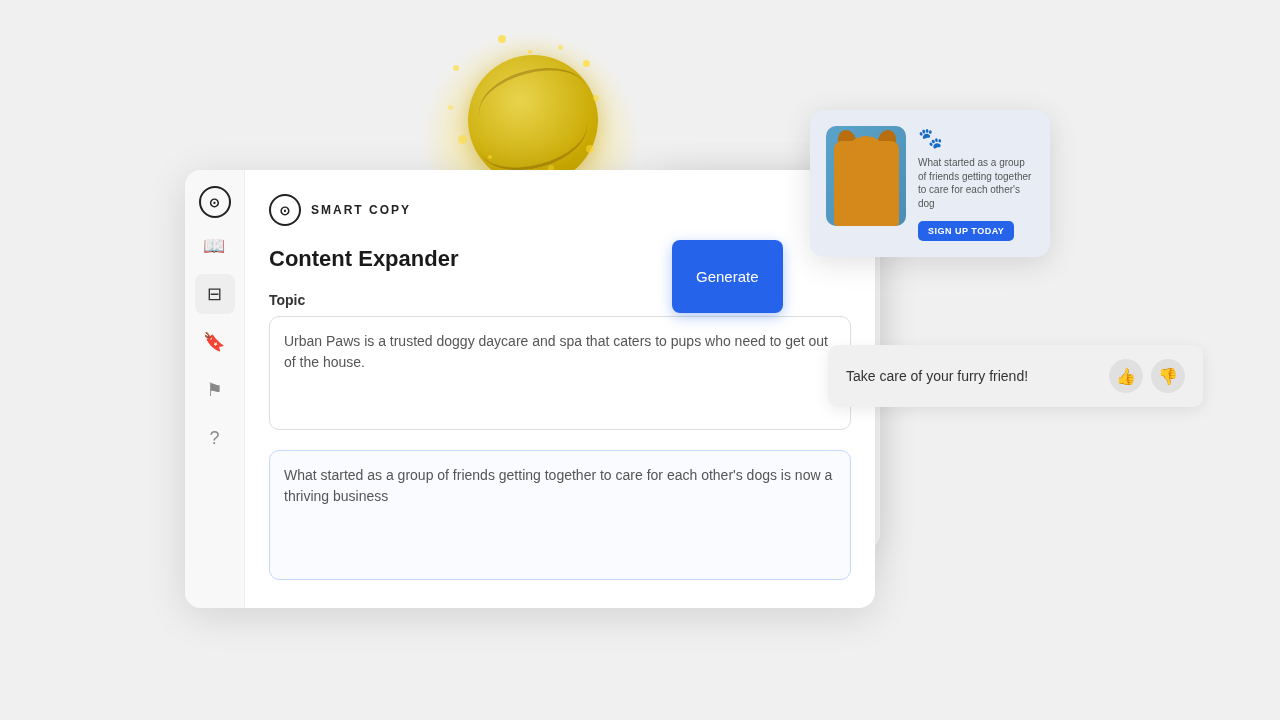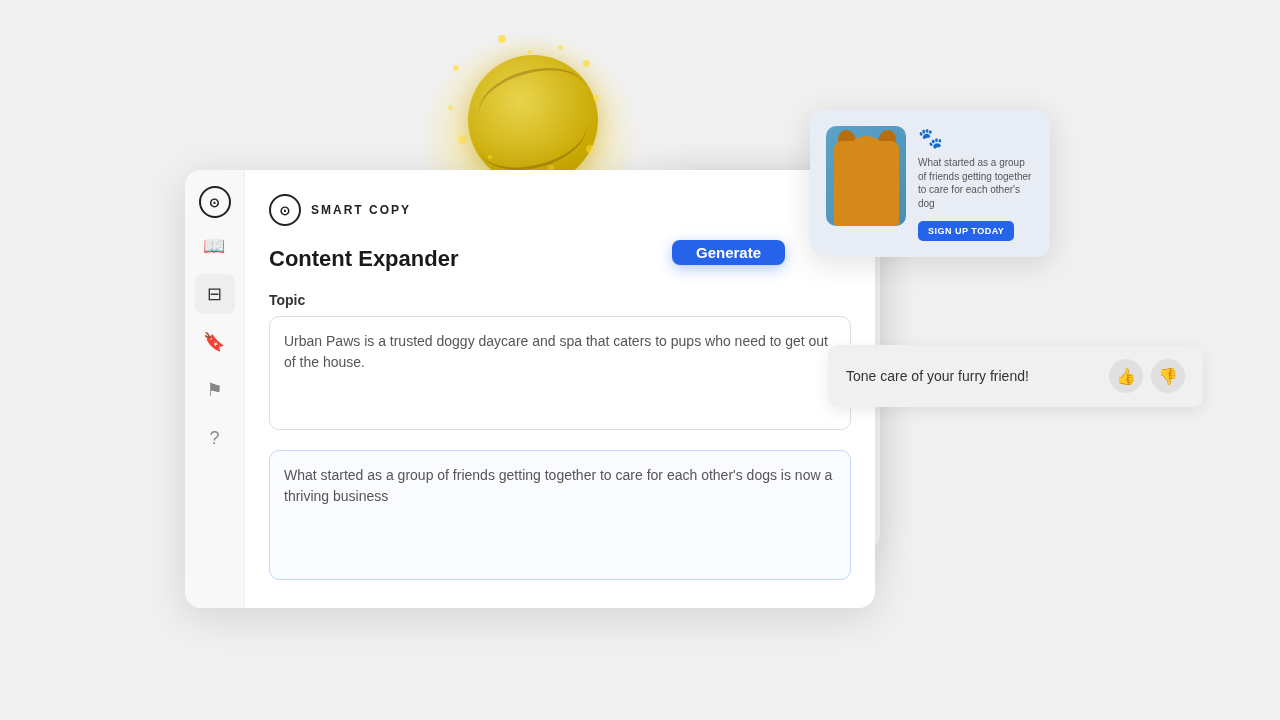--- a/index.html
+++ b/index.html
@@ -168,23 +168,23 @@
     }
 
     .generate-btn {
       position: absolute;
       top: 240px;
       left: 672px;
       background: #2563eb;
       color: #fff;
       border: none;
       border-radius: 8px;
-      padding: 4px 24px;
+      padding: 28px 24px;
       font-size: 15px;
-      font-weight: 700;
+      font-weight: 400;
       cursor: pointer;
       z-index: 20;
       box-shadow: 0 4px 14px rgba(37,99,235,0.35);
     }
 
     .right-panel-label {
       font-size: 13px;
       font-weight: 600;
       color: #444;
       margin-bottom: 8px;
@@ -496,18 +496,18 @@
 
     <div class="ad-content">
       <div class="paw-icon">🐾</div>
       <div class="ad-description">What started as a group of friends getting together to care for each other's dog</div>
       <button class="ad-btn">SIGN UP TODAY</button>
     </div>
   </div>
 </div>
 
 <div class="feedback-bar">
-  <span class="feedback-text">Tone care of your furry friend!</span>
+  <span class="feedback-text">Take care of your furry friend!</span>
   <div class="feedback-actions">
     <button class="thumb-btn">👍</button>
     <button class="thumb-btn">👎</button>
   </div>
 </div>
 
 </body></html>

